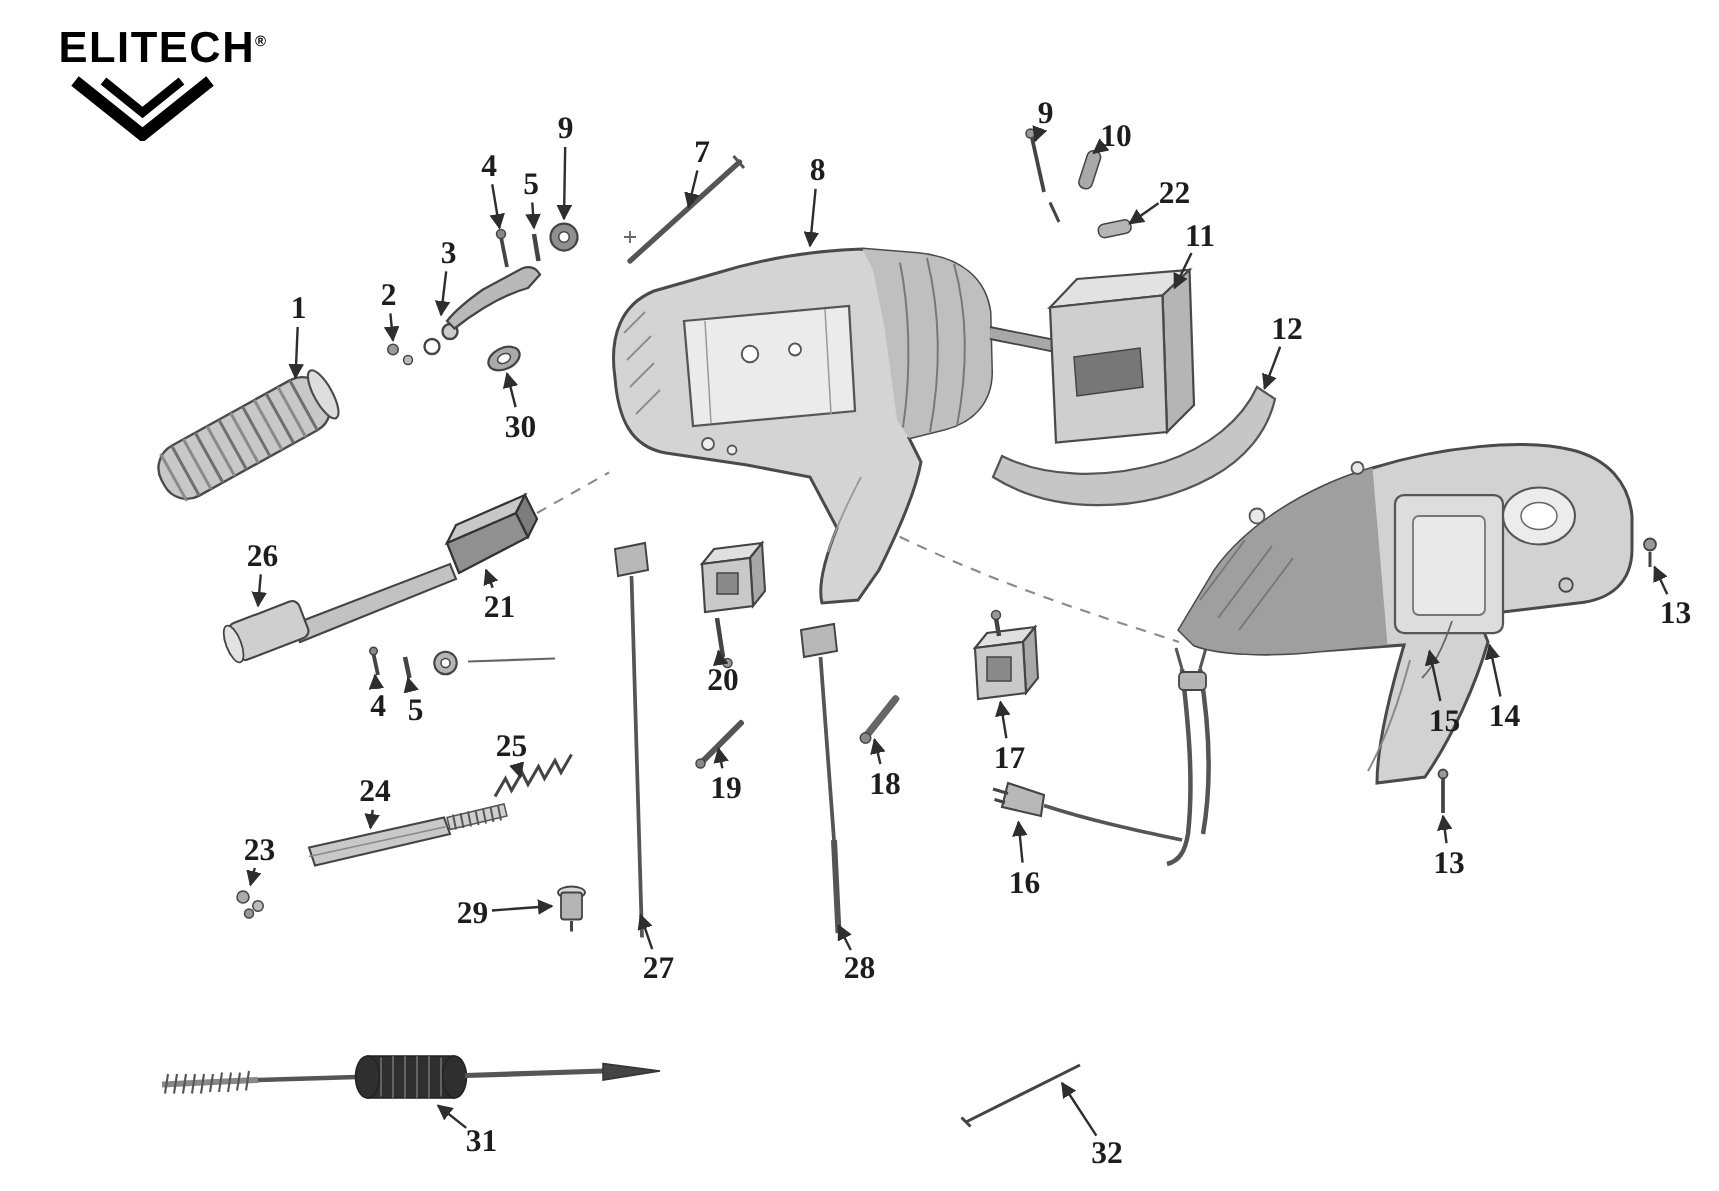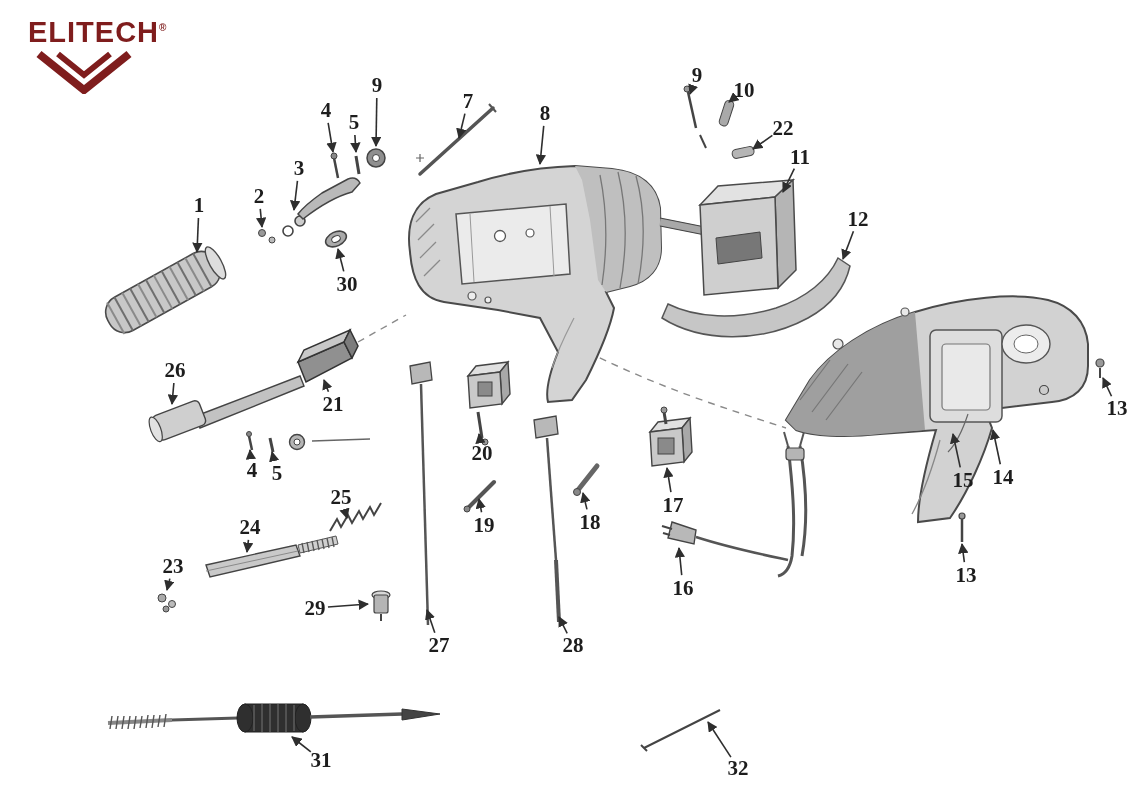--- a/index.html
+++ b/index.html
@@ -25,21 +25,21 @@
     font-family:"Liberation Serif", serif;
     font-weight:700; font-size:21px;
     fill:#1d1d1d; text-anchor:middle; dominant-baseline:central;
   }
   .leader{ stroke:#2e2e2e; stroke-width:1.6; fill:none; }
   .dashedline{ stroke:#8a8a8a; stroke-width:1.4; stroke-dasharray:7 6; fill:none; }
 </style>
 </head>
 <body>
 
-<div class="logo" style="color: #7f1d1d;">
+<div class="logo" style="color: #000000; margin-left: 11px;">
   <div class="logo-text"><span>ELITECH</span><sup>®</sup></div>
   <svg class="logo-mark" width="100" height="44" viewBox="0 0 100 44">
     <path d="M5,4 L50,40 L95,4" fill="none" stroke="currentColor" stroke-width="8"></path>
     <path d="M24,4 L50,25 L76,4" fill="none" stroke="currentColor" stroke-width="6"></path>
   </svg>
 </div>
 
 <div class="stage">
 <svg id="art" width="1146" height="794" viewBox="0 0 1146 794">
   <defs>

